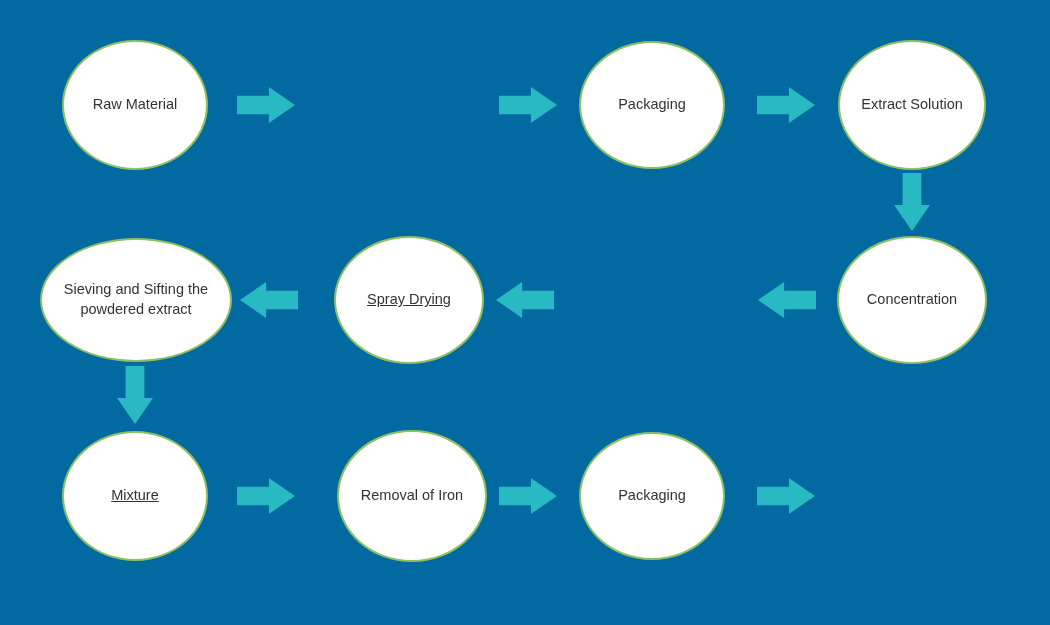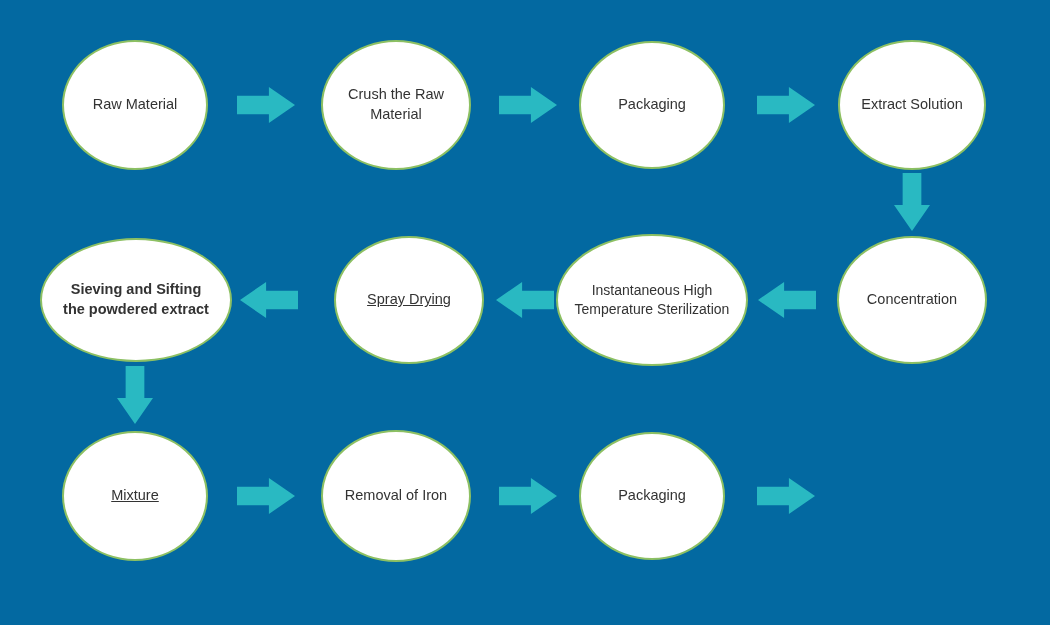--- a/index.html
+++ b/index.html
@@ -50,28 +50,28 @@
     clip-path: polygon(24% 0%, 76% 0%, 76% 55%, 100% 55%, 50% 100%, 0% 55%, 24% 55%);
   }
 
   
   .n-raw        { left: 62px;  top: 40px;  width: 146px; height: 130px; }
   .n-crush      { left: 321px; top: 40px;  width: 150px; height: 130px; }
   .n-extraction { left: 579px; top: 41px;  width: 146px; height: 128px; }
   .n-extractsol { left: 838px; top: 40px;  width: 148px; height: 130px; }
 
   
-  .n-sieving    { left: 40px;  top: 238px; width: 192px; height: 124px; font-weight: bold; }
+  .n-sieving    { left: 40px;  top: 238px; width: 192px; height: 124px; }
   .n-spray      { left: 334px; top: 236px; width: 150px; height: 128px; text-decoration: underline; }
   .n-instant    { left: 556px; top: 234px; width: 192px; height: 132px; font-size: 14px; }
   .n-concentr   { left: 837px; top: 236px; width: 150px; height: 128px; justify-content: center; }
 
   
   .n-mixture    { left: 62px;  top: 431px; width: 146px; height: 130px; text-decoration: underline; }
-  .n-removal    { left: 321px; top: 430px; width: 150px; height: 132px; }
+  .n-removal    { left: 337px; top: 430px; width: 150px; height: 132px; }
   .n-packaging  { left: 579px; top: 432px; width: 146px; height: 128px; }
   .n-warehouse  { left: 838px; top: 432px; width: 148px; height: 128px; }
 
   
   .a-r1-1 { left: 237px; top: 87px; }
   .a-r1-2 { left: 499px; top: 87px; }
   .a-r1-3 { left: 757px; top: 87px; }
 
   
   .a-d1 { left: 894px; top: 173px; }
@@ -91,41 +91,35 @@
 </style>
 </head>
 <body>
 
 <div class="canvas">
 
   <div class="node n-raw">
     <span>Raw Material</span>
   </div>
   <div class="arrow arrow-right a-r1-1"></div>
-  <div class="node n-crush">
-    <span>Crush the Raw Material</span>
-  </div>
   <div class="arrow arrow-right a-r1-2"></div>
   <div class="node n-extraction">
     <span>Packaging</span>
   </div>
   <div class="arrow arrow-right a-r1-3"></div>
   <div class="node n-extractsol">
     <span>Extract Solution</span>
   </div>
 
   <div class="arrow arrow-down a-d1"></div>
 
   <div class="node n-concentr">
     <span>Concentration</span>
   </div>
   <div class="arrow arrow-left a-r2-1"></div>
-  <div class="node n-instant">
-    <span>Instantaneous High Temperature Sterilization</span>
-  </div>
   <div class="arrow arrow-left a-r2-2"></div>
   <div class="node n-spray">
     <span>Spray Drying</span>
   </div>
   <div class="arrow arrow-left a-r2-3"></div>
   <div class="node n-sieving">
     <span>Sieving and Sifting the powdered extract</span>
   </div>
 
   <div class="arrow arrow-down a-d2"></div>

